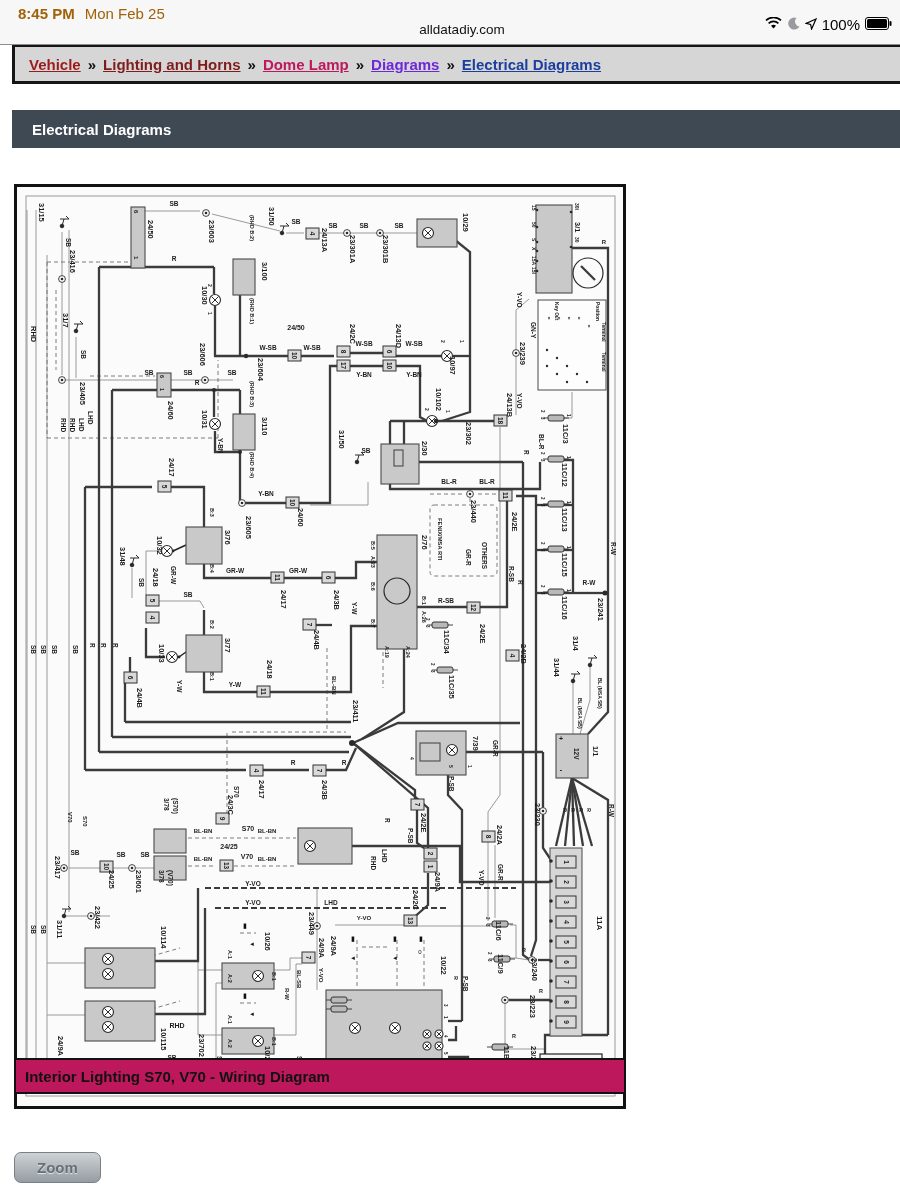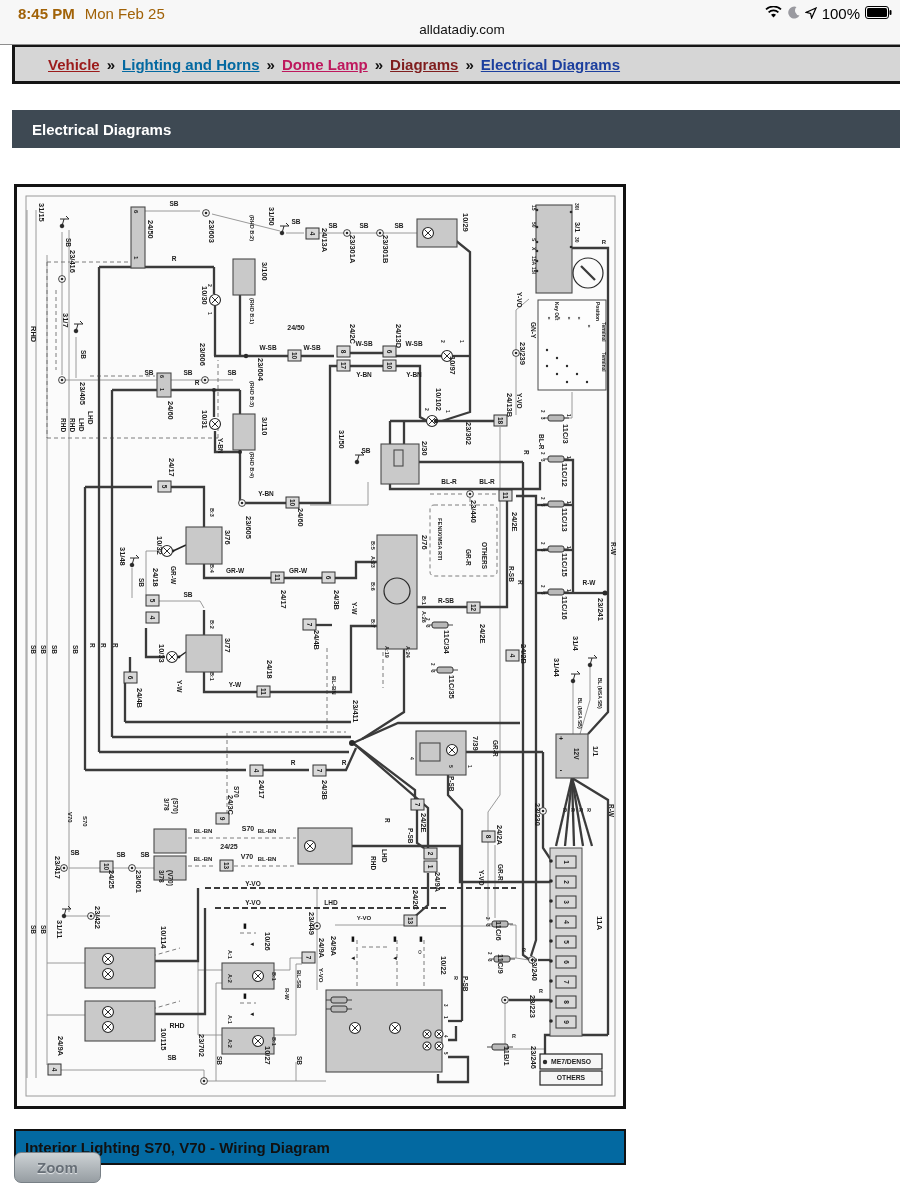--- a/index.html
+++ b/index.html
@@ -1,32 +1,32 @@
 <!DOCTYPE html>
 <html><head>
 <meta charset="utf-8">
 <style>
   html,body{margin:0;padding:0;}
   body{width:900px;height:1200px;position:relative;font-family:"Liberation Sans",sans-serif;background:#fff;overflow:hidden;}
   
   .statusbar{position:absolute;left:0;top:0;width:900px;height:44px;background:#f7f7f7;border-bottom:1px solid #8e8e8e;}
   .status-left{position:absolute;left:10px;top:5px;font-size:15px;color:#a16207;margin-left:8px;}
   .status-left b{font-weight:bold;margin-right:10px;}
-  .status-right{position:absolute;right:8px;top:5px;display:flex;align-items:center;gap:5px;font-size:15px;color:#000;}
+  .status-right{position:absolute;right:8px;top:16px;display:flex;align-items:center;gap:5px;font-size:15px;color:#000;}
   .urltext{position:absolute;left:0;top:22px;width:100%;text-align:center;font-size:13.5px;color:#111;padding-left:12px;}
   
-  .breadcrumb{position:absolute;left:12px;top:45px;width:888px;height:39px;background:#d6d6d6;border-top:2px solid #151515;border-left:3px solid #151515;border-bottom:3px solid #151515;display:flex;align-items:center;padding-left:33px;box-sizing:border-box;font-size:15px;font-weight:bold;}
+  .breadcrumb{position:absolute;left:12px;top:45px;width:888px;height:39px;background:#d6d6d6;border-top:2px solid #151515;border-left:3px solid #151515;border-bottom:3px solid #151515;display:flex;align-items:center;padding-left:14px;box-sizing:border-box;font-size:15px;font-weight:bold;}
   .breadcrumb a{text-decoration:underline;cursor:pointer;}
   .breadcrumb .sep{margin:0 7px;color:#111;}
   
   .sectionbar{position:absolute;left:12px;top:110px;width:888px;height:38px;background:#3e4953;color:#fff;font-size:15px;font-weight:bold;display:flex;align-items:center;padding-left:20px;box-sizing:border-box;}
   
   .diagram-panel{position:absolute;left:14px;top:184px;width:612px;height:925px;background:#fbfbfb;border:3px solid #121212;box-sizing:border-box;}
   .diagram-panel svg{position:absolute;left:-3px;top:-3px;}
-  .caption{position:absolute;left:14px;top:1129px;width:612px;height:36px;background:#0369a1;border:2px solid #121212;box-sizing:border-box;display:flex;align-items:center;padding-left:9px;font-size:15px;font-weight:bold;color:#111;}
+  .caption{position:absolute;left:14px;top:1058px;width:612px;height:36px;background:#be185d;border:2px solid #121212;box-sizing:border-box;display:flex;align-items:center;padding-left:9px;font-size:15px;font-weight:bold;color:#111;}
   
   .btnrow{position:absolute;left:14px;top:1152px;display:flex;gap:14px;}
   .gbtn{height:31px;border:1px solid #78808 6;border:1px solid #788086;border-radius:7px;background:linear-gradient(#cdd2d5,#969da2);color:#666e76;font-weight:bold;font-size:15px;font-family:"Liberation Sans",sans-serif;text-shadow:0 1px 1px #e8eaec;padding:0 22px;cursor:pointer;}
   .icn{display:inline-block;}
 </style>
 </head>
 <body>
 
 <div class="statusbar">
   <div class="status-left"><b>8:45 PM</b><span>Mon Feb 25</span></div>
@@ -48,25 +48,25 @@
           <rect x="2" y="2" width="20" height="9" rx="1.5" fill="#000"></rect>
           <rect x="24.5" y="4" width="2" height="5" rx="1" fill="#000"></rect>
         </svg></span>
   </div>
   <div class="urltext">alldatadiy.com</div>
 </div>
 
 <div class="breadcrumb" id="crumbs">
     <a style="color: rgb(155, 27, 27);">Vehicle</a>
     <span class="sep">»</span>
-    <a style="color: #0369a1;">Lighting and Horns</a>
+    <a style="color: #7f1d1d;">Lighting and Horns</a>
     <span class="sep">»</span>
     <a style="color: #be185d;">Dome Lamp</a>
     <span class="sep">»</span>
-    <a style="color: #7f1d1d;">Diagrams</a>
+    <a style="color: #6d28d9;">Diagrams</a>
     <span class="sep">»</span>
     <a style="color: rgb(28, 63, 158);">Electrical Diagrams</a>
   </div>
 
 <div class="sectionbar">
   <span>Electrical Diagrams</span>
 </div>
 
 <div class="diagram-panel">
   <svg id="wiring" width="612" height="925" viewBox="14 184 612 925">

